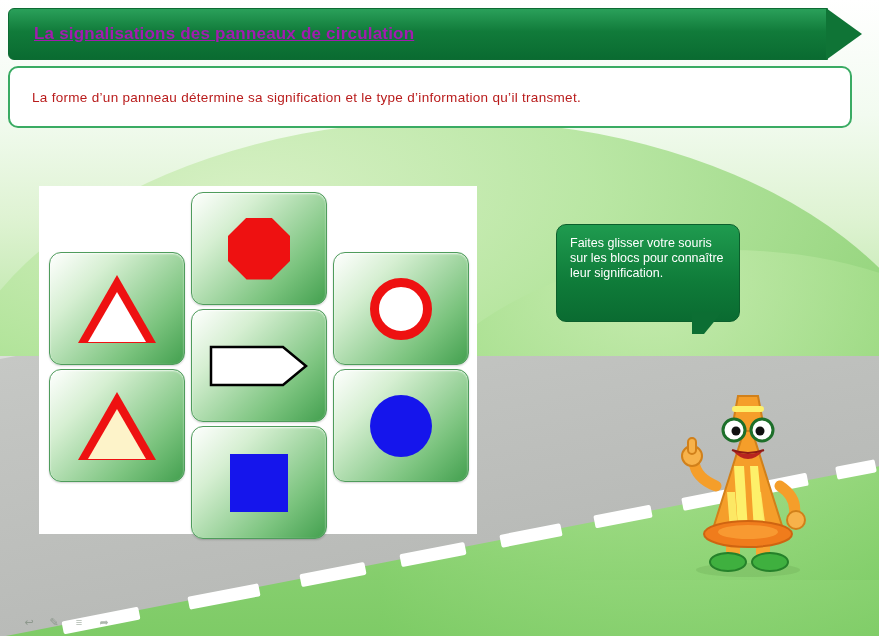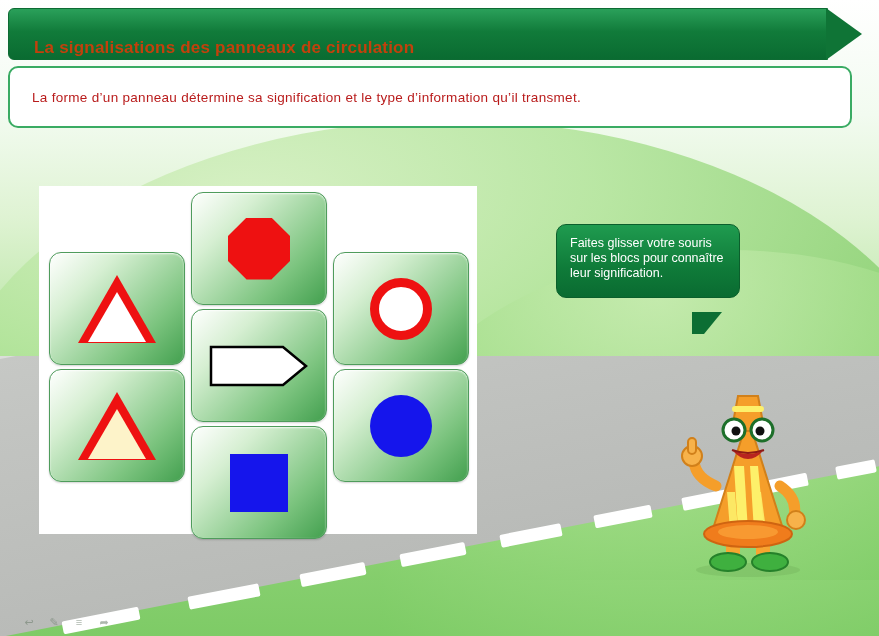--- a/index.html
+++ b/index.html
@@ -110,26 +110,27 @@
     top: 0;
     width: 0;
     height: 0;
     border-top: 26px solid transparent;
     border-bottom: 26px solid transparent;
     border-left: 36px solid #0f7436;
   }
   .title-text {
     position: absolute;
     left: 26px;
-    top: 30px;
-    color: #c2410c;
+    top: 16px;
+    color: #a21caf;
     font-size: 17px;
     font-weight: bold;
     letter-spacing: 0.2px;
     white-space: nowrap;
+    text-decoration: underline;
   }
 
   
   .instruction-box {
     position: absolute;
     left: 8px;
     top: 66px;
     width: 844px;
     height: 62px;
     background: #ffffff;
@@ -223,21 +224,21 @@
     border-radius: 50%;
     background: #1515ec;
   }
 
   
   .bubble {
     position: absolute;
     left: 556px;
     top: 224px;
     width: 184px;
-    height: 74px;
+    height: 98px;
     background: linear-gradient(180deg, #1f9b4f 0%, #0f7b39 60%, #0a6b31 100%);
     border: 1px solid #0b5f2c;
     border-radius: 10px;
     box-sizing: border-box;
   }
   .bubble-text {
     position: absolute;
     left: 13px;
     top: 11px;
     width: 160px;

